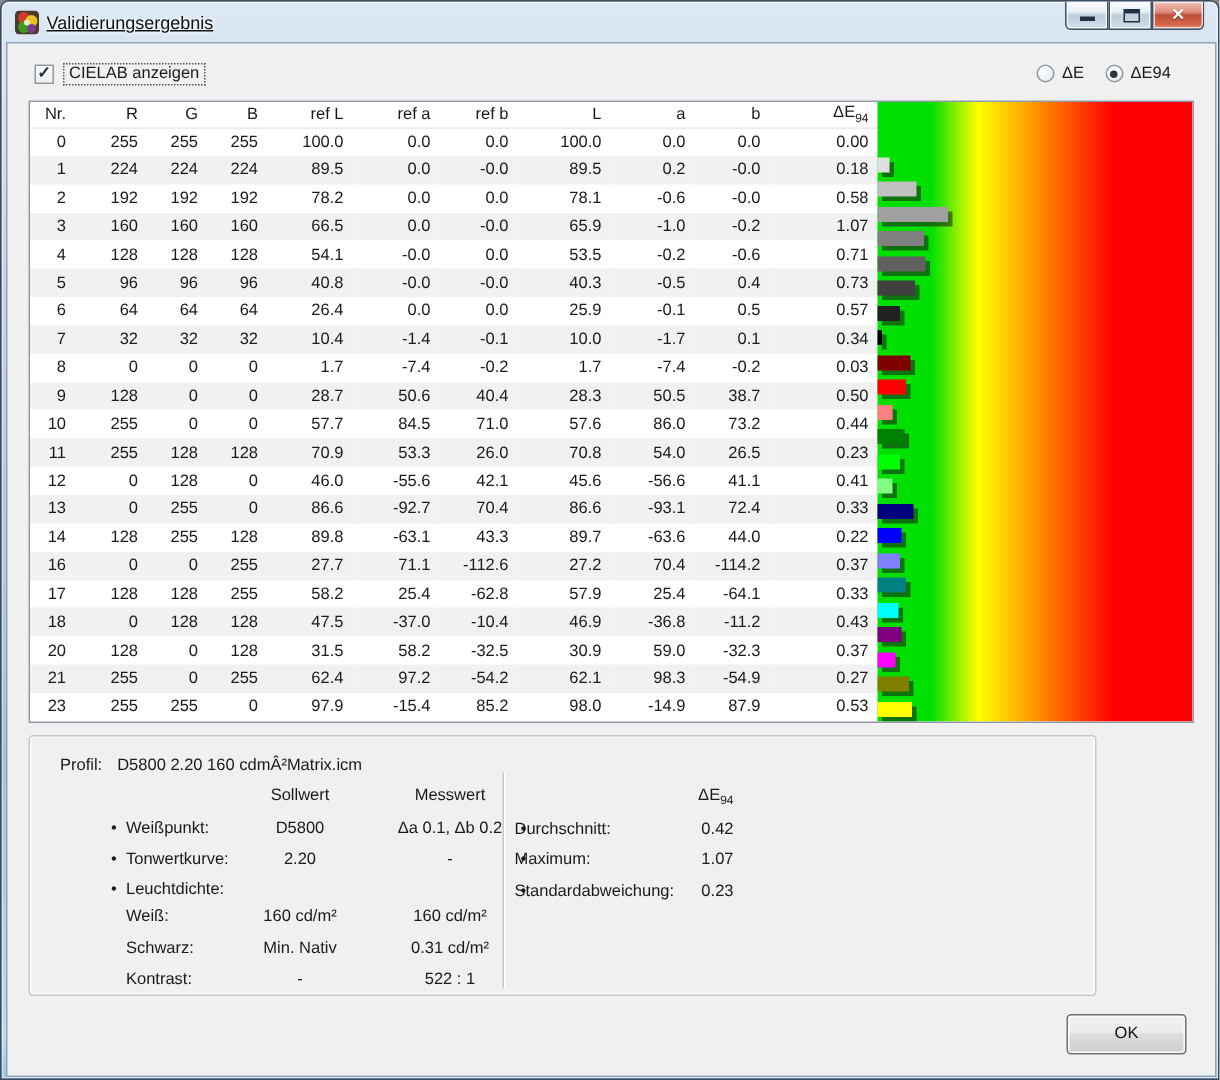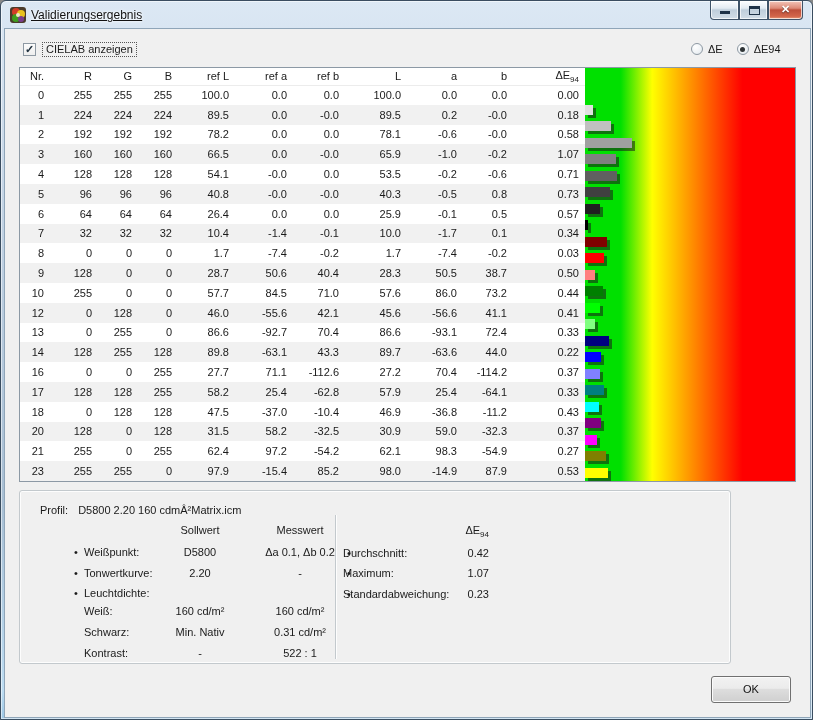--- a/index.html
+++ b/index.html
@@ -244,21 +244,21 @@
             <tr>
               <td>5</td>
               <td>96</td>
               <td>96</td>
               <td>96</td>
               <td>40.8</td>
               <td>-0.0</td>
               <td>-0.0</td>
               <td>40.3</td>
               <td>-0.5</td>
-              <td>0.8</td>
+              <td>0.4</td>
               <td>0.73</td>
             </tr>
             <tr>
               <td>6</td>
               <td>64</td>
               <td>64</td>
               <td>64</td>
               <td>26.4</td>
               <td>0.0</td>
               <td>0.0</td>
@@ -311,20 +311,33 @@
               <td>255</td>
               <td>0</td>
               <td>0</td>
               <td>57.7</td>
               <td>84.5</td>
               <td>71.0</td>
               <td>57.6</td>
               <td>86.0</td>
               <td>73.2</td>
               <td>0.44</td>
+            </tr>
+            <tr>
+              <td>11</td>
+              <td>255</td>
+              <td>128</td>
+              <td>128</td>
+              <td>70.9</td>
+              <td>53.3</td>
+              <td>26.0</td>
+              <td>70.8</td>
+              <td>54.0</td>
+              <td>26.5</td>
+              <td>0.23</td>
             </tr>
             <tr>
               <td>12</td>
               <td>0</td>
               <td>128</td>
               <td>0</td>
               <td>46.0</td>
               <td>-55.6</td>
               <td>42.1</td>
               <td>45.6</td>

